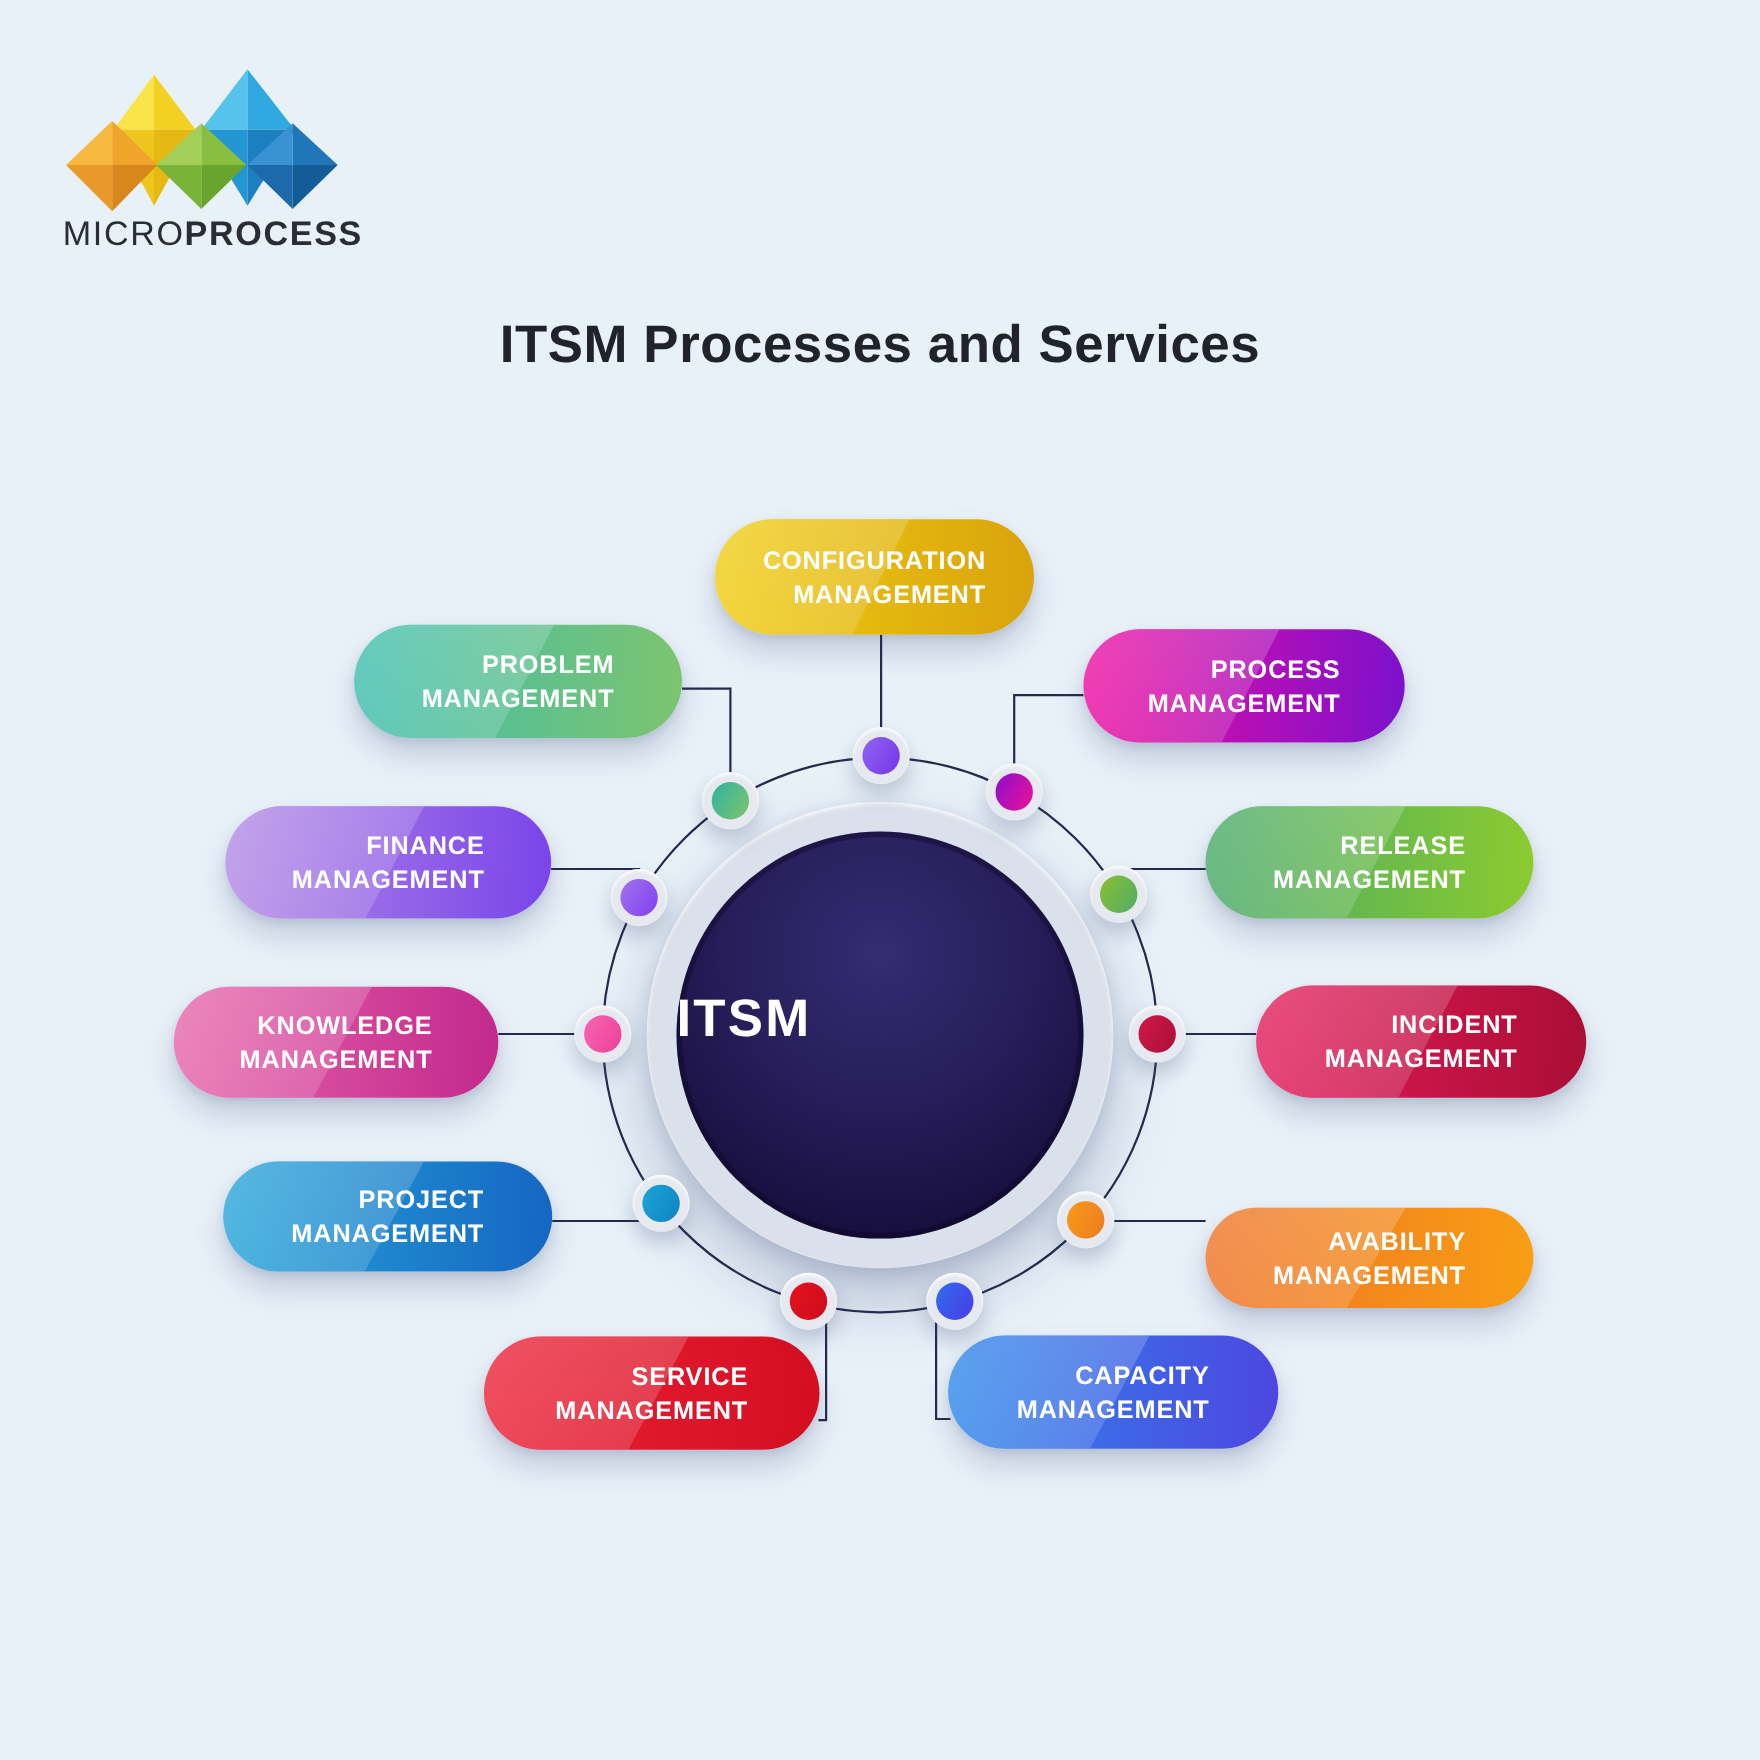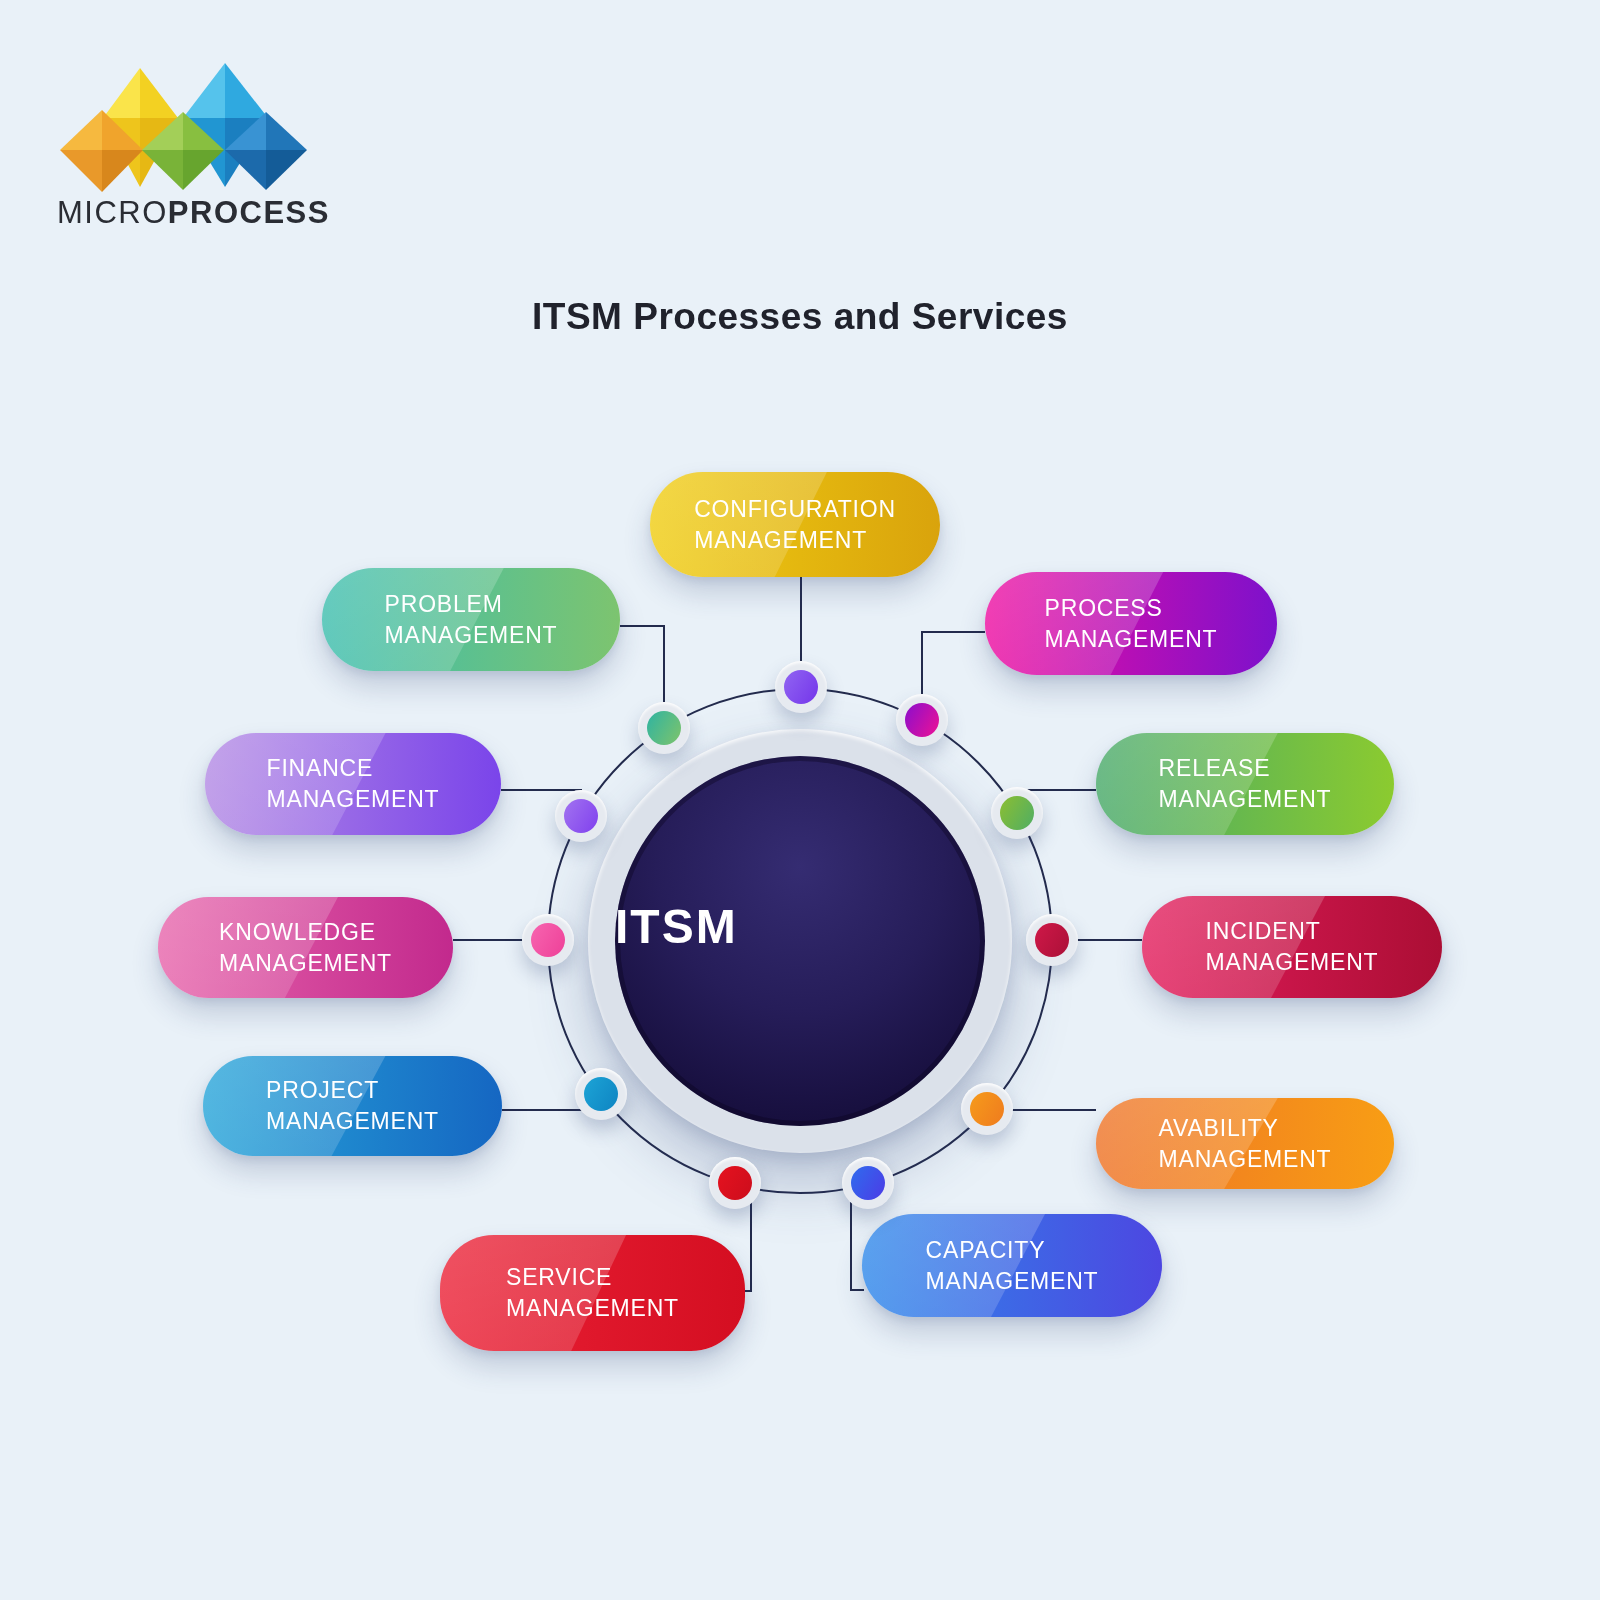--- a/index.html
+++ b/index.html
@@ -20,23 +20,23 @@
   #logo-diamonds{position:absolute;left:0;top:0;}
   #logo-wordmark{
     position:absolute;left:57px;top:195px;
     font-size:31px;color:#2a2d34;letter-spacing:1.5px;white-space:nowrap;
   }
   #logo-wordmark .thin{font-weight:400;}
   #logo-wordmark .bold{font-weight:700;}
 
   
   #page-title{
-    position:absolute;left:0;top:296px;width:1600px;
+    position:absolute;left:0;top:286px;width:1600px;
     text-align:center;
-    font-size:37px;font-weight:700;color:#20222c;letter-spacing:.5px;
+    font-size:48px;font-weight:700;color:#20222c;letter-spacing:.5px;
   }
 
   
   #wires{position:absolute;left:0;top:0;z-index:1;}
   #wires path,#wires circle{fill:none;stroke:#232b4d;stroke-width:2px;}
 
   
   #center-circle{
     position:absolute;left:588px;top:729px;width:424px;height:424px;
     border-radius:50%;
@@ -64,22 +64,22 @@
     display:flex;align-items:center;justify-content:center;
     box-shadow:0 16px 28px rgba(40,60,110,.20),0 4px 8px rgba(40,60,110,.10);
   }
   .pill::before{
     content:"";position:absolute;inset:0;border-radius:inherit;
     background:linear-gradient(to bottom right, rgba(255,255,255,.22), rgba(255,255,255,.13));
     clip-path:polygon(0 0, 61% 0, 43% 100%, 0 100%);
   }
   .pill-label{
     position:relative;
-    color:#fff;text-align:left;
-    font-size:23px;font-weight:400;line-height:31px;letter-spacing:.8px;
+    color:#fff;text-align:right;
+    font-size:23px;font-weight:700;line-height:31px;letter-spacing:.8px;
   }
 
   
   .dot{
     position:absolute;z-index:3;
     width:52px;height:52px;border-radius:50%;
     background:#e6eaf0;
     box-shadow:0 10px 18px rgba(50,70,120,.25),inset 0 2px 3px rgba(255,255,255,.9);
   }
   .dot-inner{
@@ -226,21 +226,21 @@
       </div>
       <div class="pill" style="left: 1096px; top: 1098px; width: 298px; height: 91px; background: linear-gradient(92deg, rgb(238, 114, 38), rgb(248, 158, 20));">
         <div class="pill-label">
           <div>AVABILITY</div>
           <div>MANAGEMENT</div>
         </div>
       </div>
       <div class="dot" style="left: 961px; top: 1083px;">
         <div class="dot-inner" style="background: linear-gradient(120deg, rgb(246, 155, 27), rgb(239, 123, 30));"></div>
       </div>
-      <div class="pill" style="left: 440px; top: 1215px; width: 305px; height: 116px; background: linear-gradient(92deg, rgb(235, 33, 54), rgb(212, 14, 33)); margin-top: 20px;">
+      <div class="pill" style="left: 440px; top: 1215px; width: 305px; height: 103px; background: linear-gradient(92deg, rgb(235, 33, 54), rgb(212, 14, 33));">
         <div class="pill-label">
           <div>SERVICE</div>
           <div>MANAGEMENT</div>
         </div>
       </div>
       <div class="dot" style="left: 709px; top: 1157px;">
         <div class="dot-inner" style="background: linear-gradient(120deg, rgb(229, 18, 31), rgb(204, 13, 28));"></div>
       </div>
       <div class="pill" style="left: 862px; top: 1214px; width: 300px; height: 103px; background: linear-gradient(92deg, rgb(47, 137, 234), rgb(77, 70, 225));">
         <div class="pill-label">

